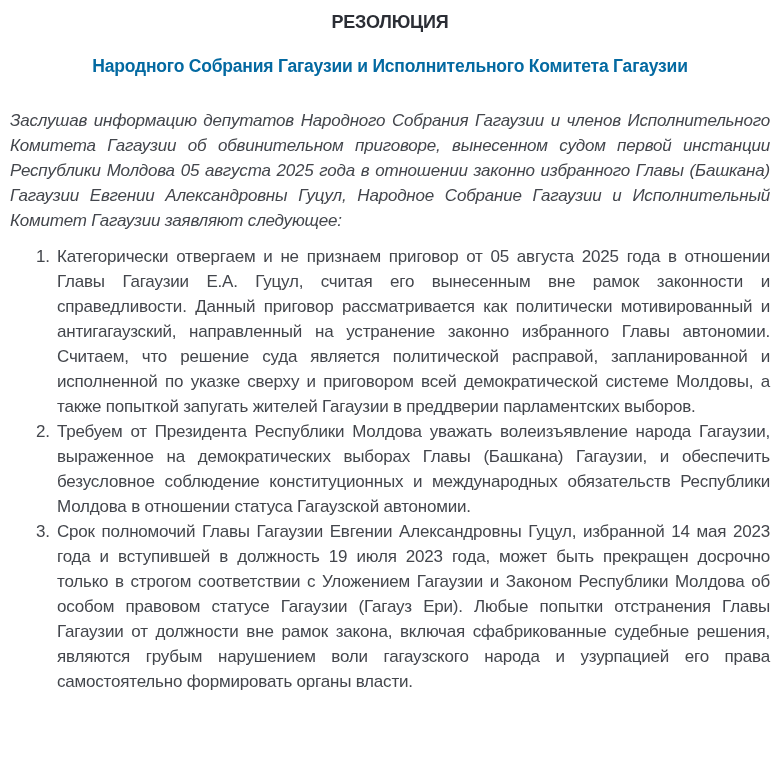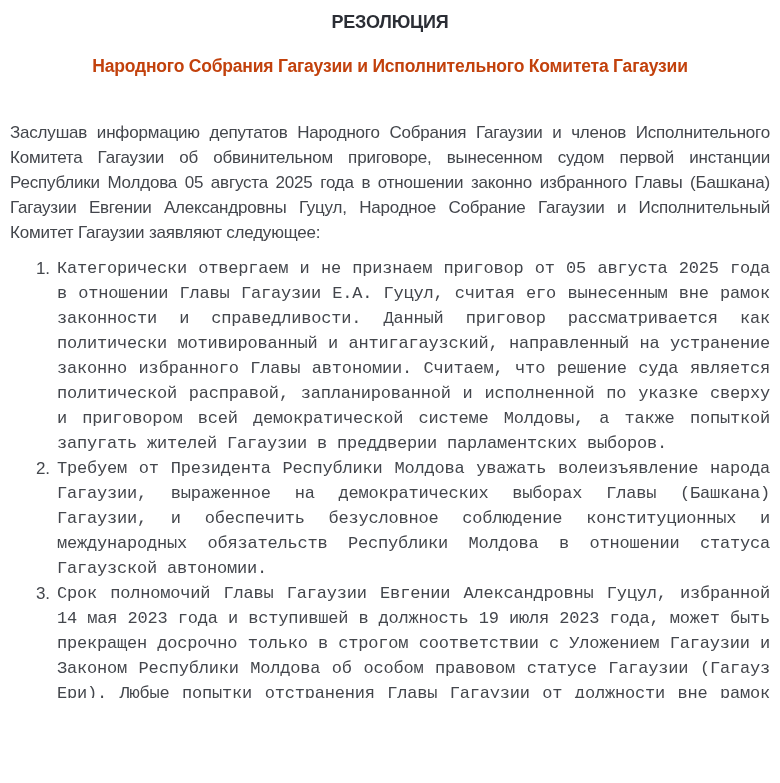--- a/index.html
+++ b/index.html
@@ -27,48 +27,48 @@
     font-size: 18px;
     line-height: 19px;
     color: #2b2e35;
     margin: 0 0 20px 0;
   }
   .doc-subtitle {
     text-align: center;
     font-weight: 700;
     font-size: 17.5px;
     line-height: 28px;
-    color: #c2410c;
+    color: #0369a1;
     margin: 14px;
   }
   .intro {
-    margin-top: 40px;
+    margin-top: 28px;
     text-align: justify;
     font-size: 17px;
     line-height: 25px;
+    font-style: italic;
   }
   .resolution-list {
     list-style: none;
     margin-top: 11px;
     font-size: 17px;
     line-height: 25px;
   }
   .list-item {
     display: flex;
     align-items: flex-start;
   }
   .list-item .num {
     flex: 0 0 auto;
     width: 21px;
     margin-left: 26px;
   }
   .list-item .item-text {
     flex: 1 1 auto;
     text-align: justify;
-    font-family: Liberation Mono, monospace;
   }
 </style>
 </head>
 <body>
 
 <div class="page">
 
   <h1 class="doc-title">РЕЗОЛЮЦИЯ</h1>
 
   <p class="doc-subtitle">Народного Собрания Гагаузии и Исполнительного Комитета Гагаузии</p>

